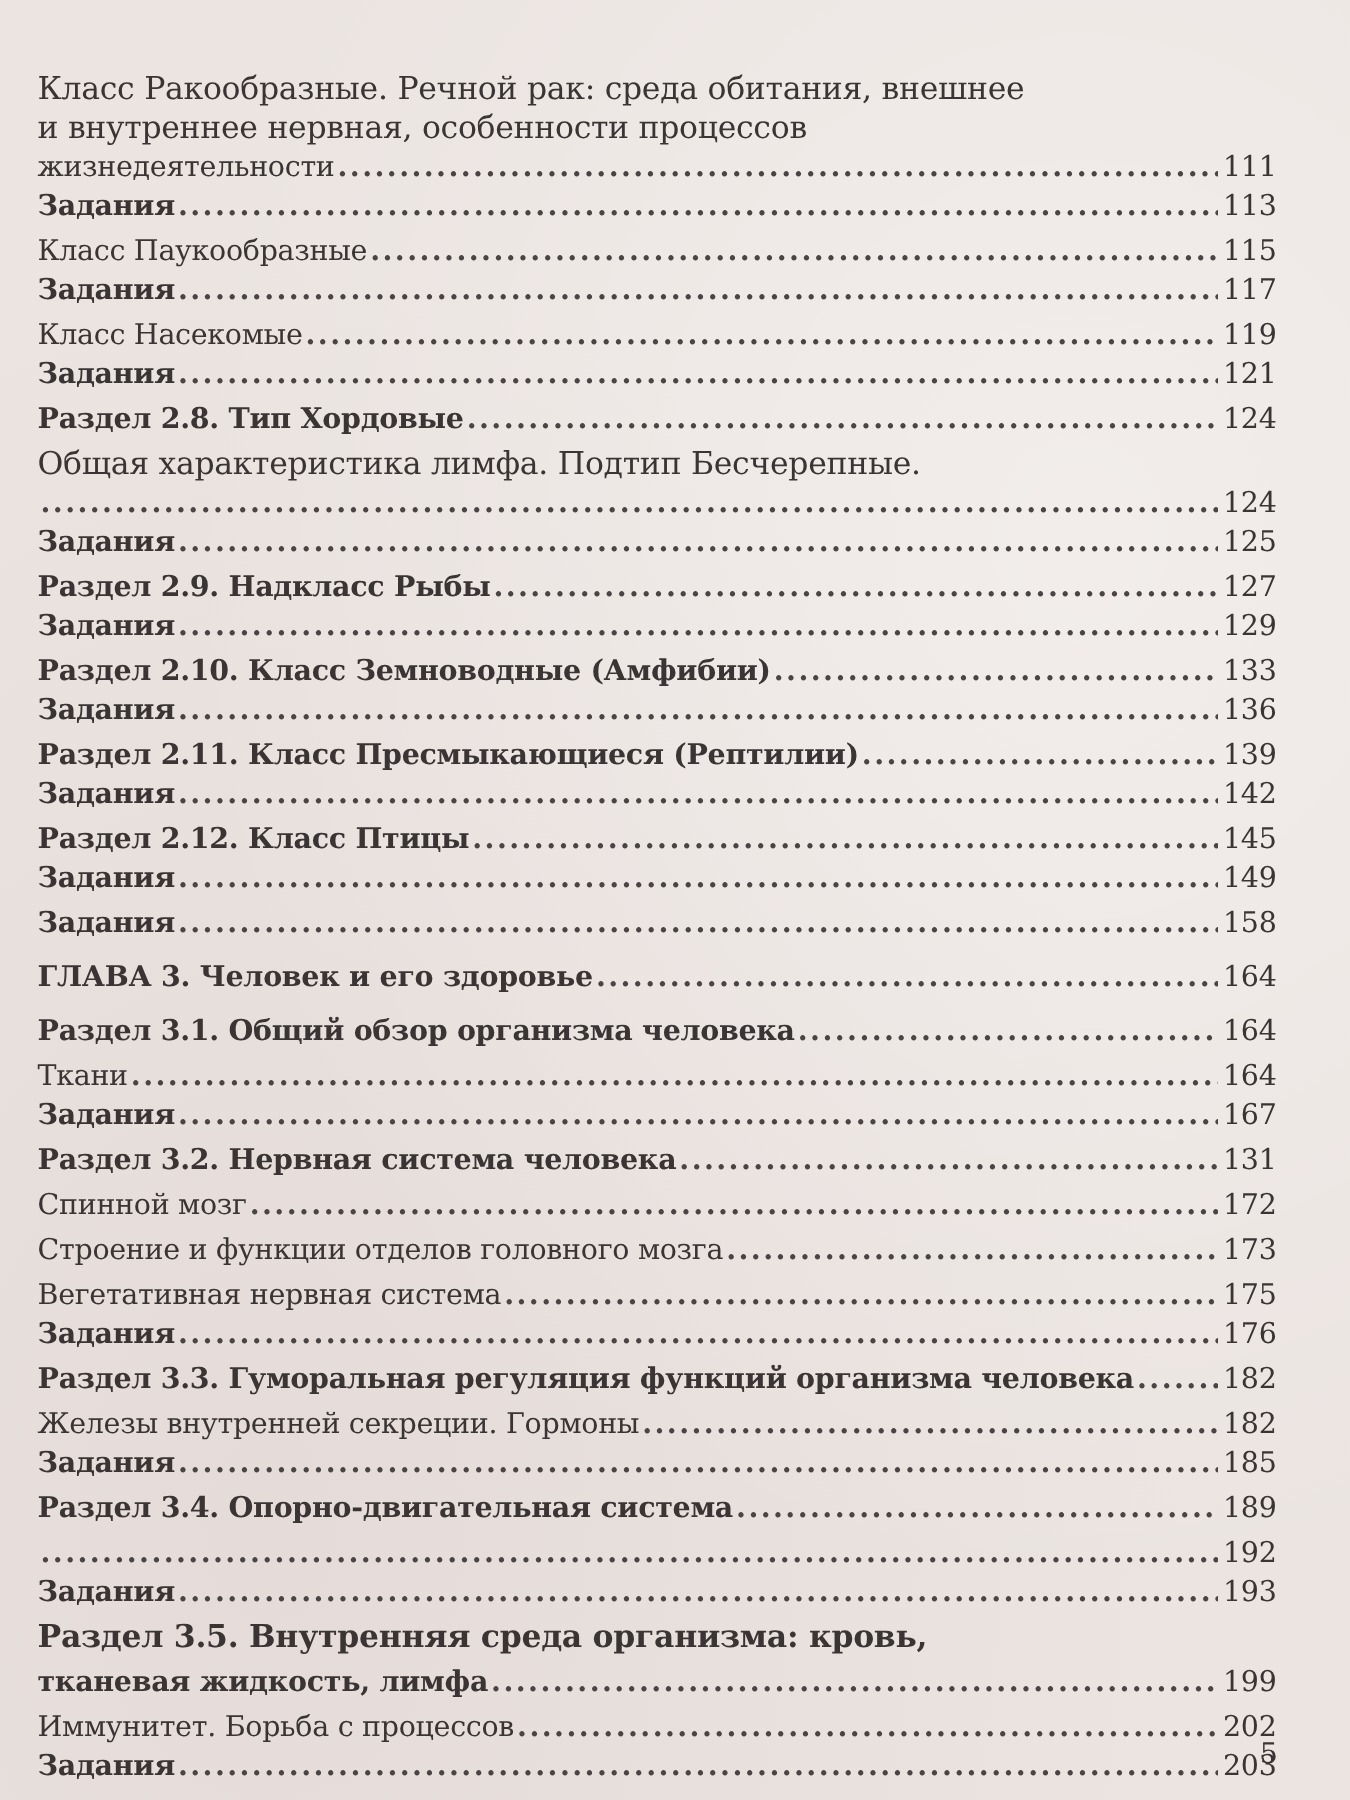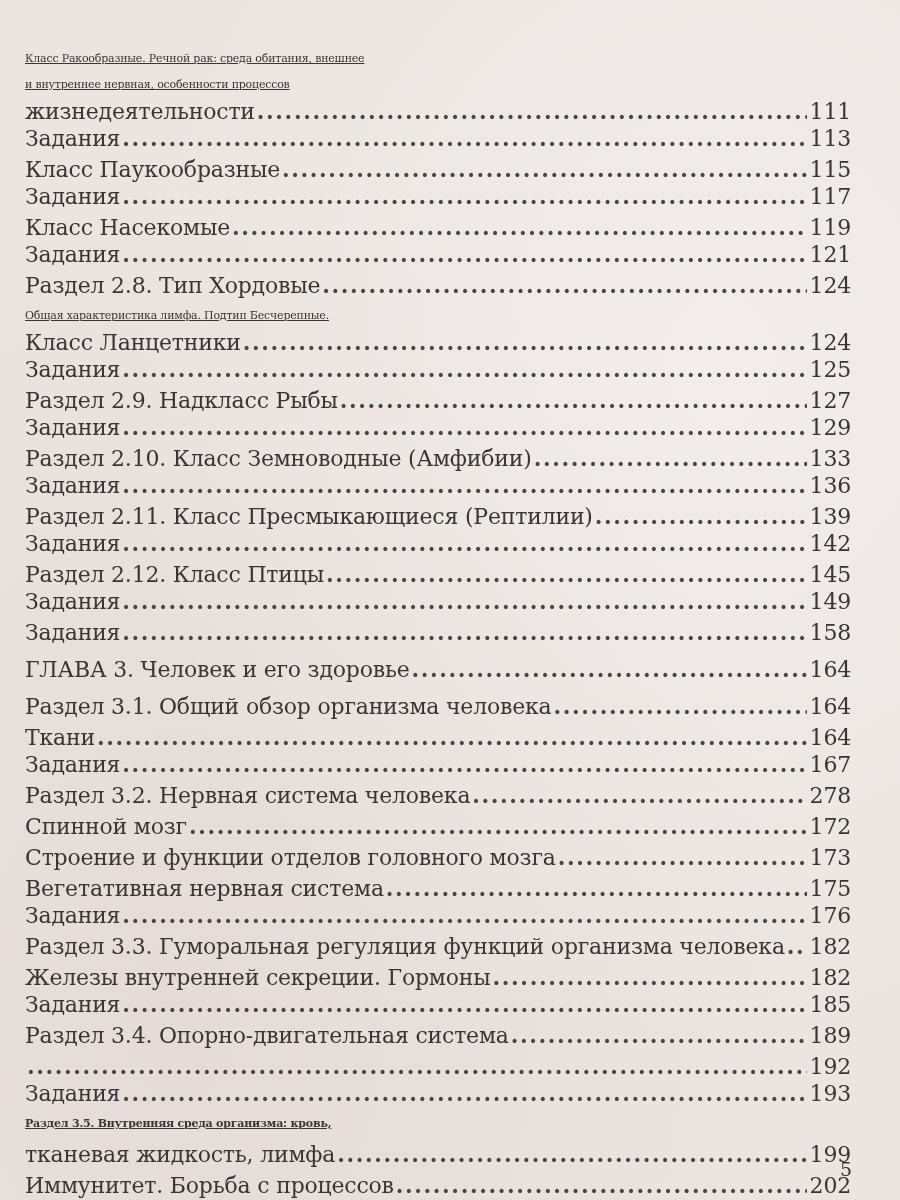--- a/index.html
+++ b/index.html
@@ -26,49 +26,48 @@
   }
   .toc {
     position: absolute;
     left: 25px;
     top: 46px;
     width: 826px;
   }
   .entry {
     display: flex;
     align-items: baseline;
-    font-size: 22px;
+    font-size: 19px;
     line-height: 26px;
     white-space: nowrap;
     letter-spacing: -0.2px;
   }
-  .entry.bold .title { font-weight: normal; text-align: right; }
+  .entry.bold .title { font-weight: bold; text-align: right; }
   .entry .title { flex: 0 0 auto; }
   .entry .leader {
     flex: 1 1 auto;
     overflow: hidden;
     margin: 0 3px 0 2px;
     letter-spacing: 1.6px;
     font-weight: bold;
     color: #4a4444;
   }
   .entry .leader::before {
     content: "....................................................................................................................................................................................................................................";
   }
   .entry .page-num {
     flex: 0 0 auto;
     text-align: left;
     min-width: 34px;
   }
   .multiline-line {
-    font-size: 11px;
+    font-size: 21px;
     line-height: 26px;
     white-space: nowrap;
     letter-spacing: -0.2px;
-    text-decoration: underline;
   }
   .multiline-line.bold { font-weight: bold; }
   .gap-m { height: 4px; }
   .gap-l { height: 10px; }
   .footer-page {
     position: absolute;
     right: 48px;
     top: 1158px;
     font-size: 19px;
   }
@@ -122,21 +121,20 @@
 
     <div class="entry bold">
       <span class="title">Раздел 2.8. Тип Хордовые</span>
       <span class="leader"></span>
       <span class="page-num">124</span>
     </div>
     <div class="gap-m"></div>
 
     <div class="multiline-line">Общая характеристика лимфа. Подтип Бесчерепные.</div>
     <div class="entry">
-      <span class="title">Класс Ланцетники</span>
       <span class="leader"></span>
       <span class="page-num">124</span>
     </div>
 
     <div class="entry bold">
       <span class="title">Задания</span>
       <span class="leader"></span>
       <span class="page-num">125</span>
     </div>
     <div class="gap-m"></div>
@@ -224,21 +222,21 @@
     <div class="entry bold">
       <span class="title">Задания</span>
       <span class="leader"></span>
       <span class="page-num">167</span>
     </div>
     <div class="gap-m"></div>
 
     <div class="entry bold">
       <span class="title">Раздел 3.2. Нервная система человека</span>
       <span class="leader"></span>
-      <span class="page-num">278</span>
+      <span class="page-num">131</span>
     </div>
     <div class="gap-m"></div>
 
     <div class="entry">
       <span class="title">Спинной мозг</span>
       <span class="leader"></span>
       <span class="page-num">172</span>
     </div>
     <div class="gap-m"></div>
 

